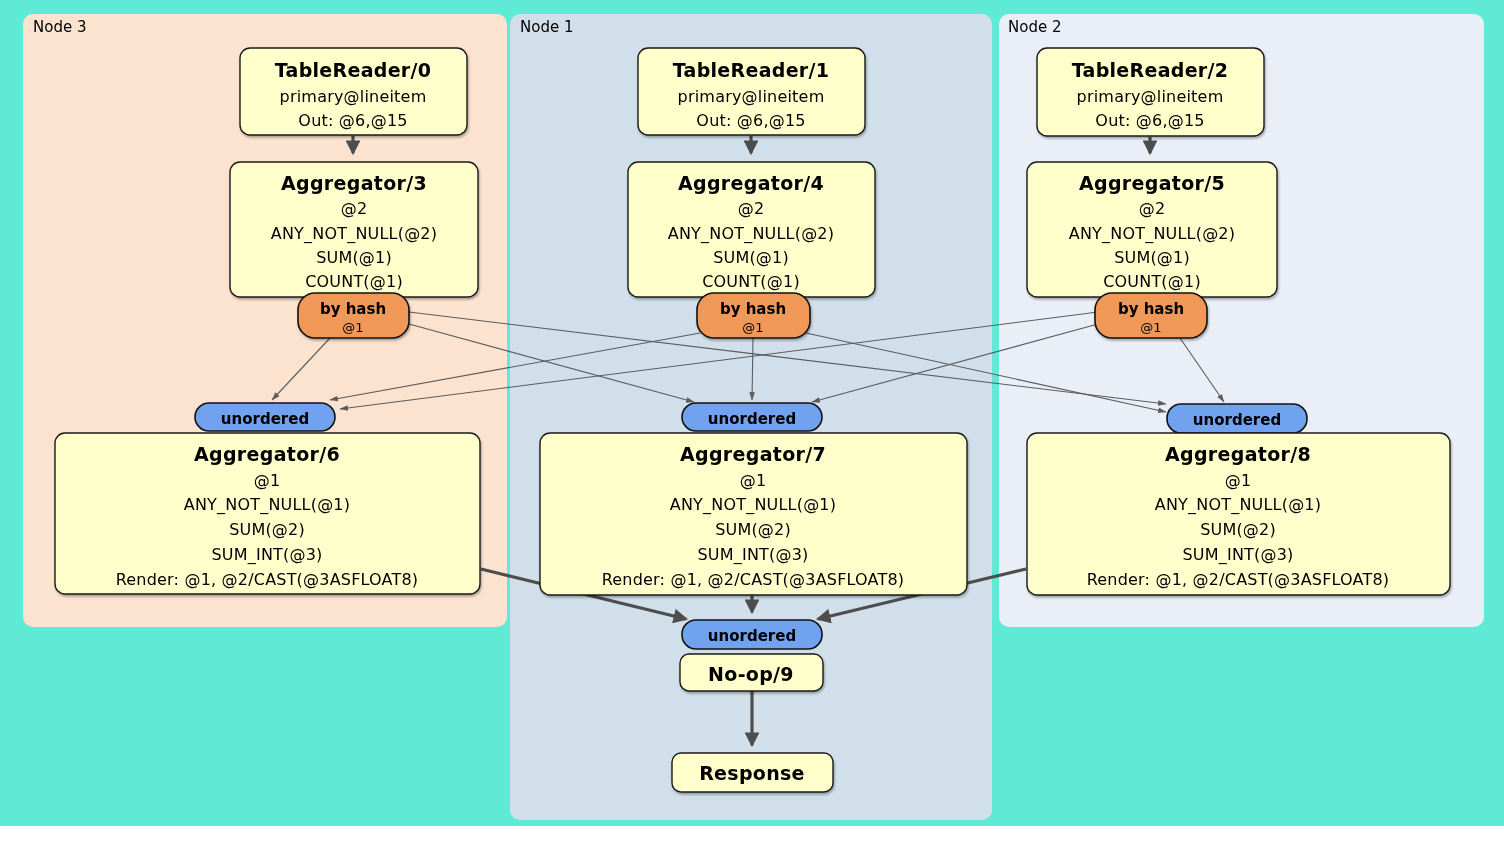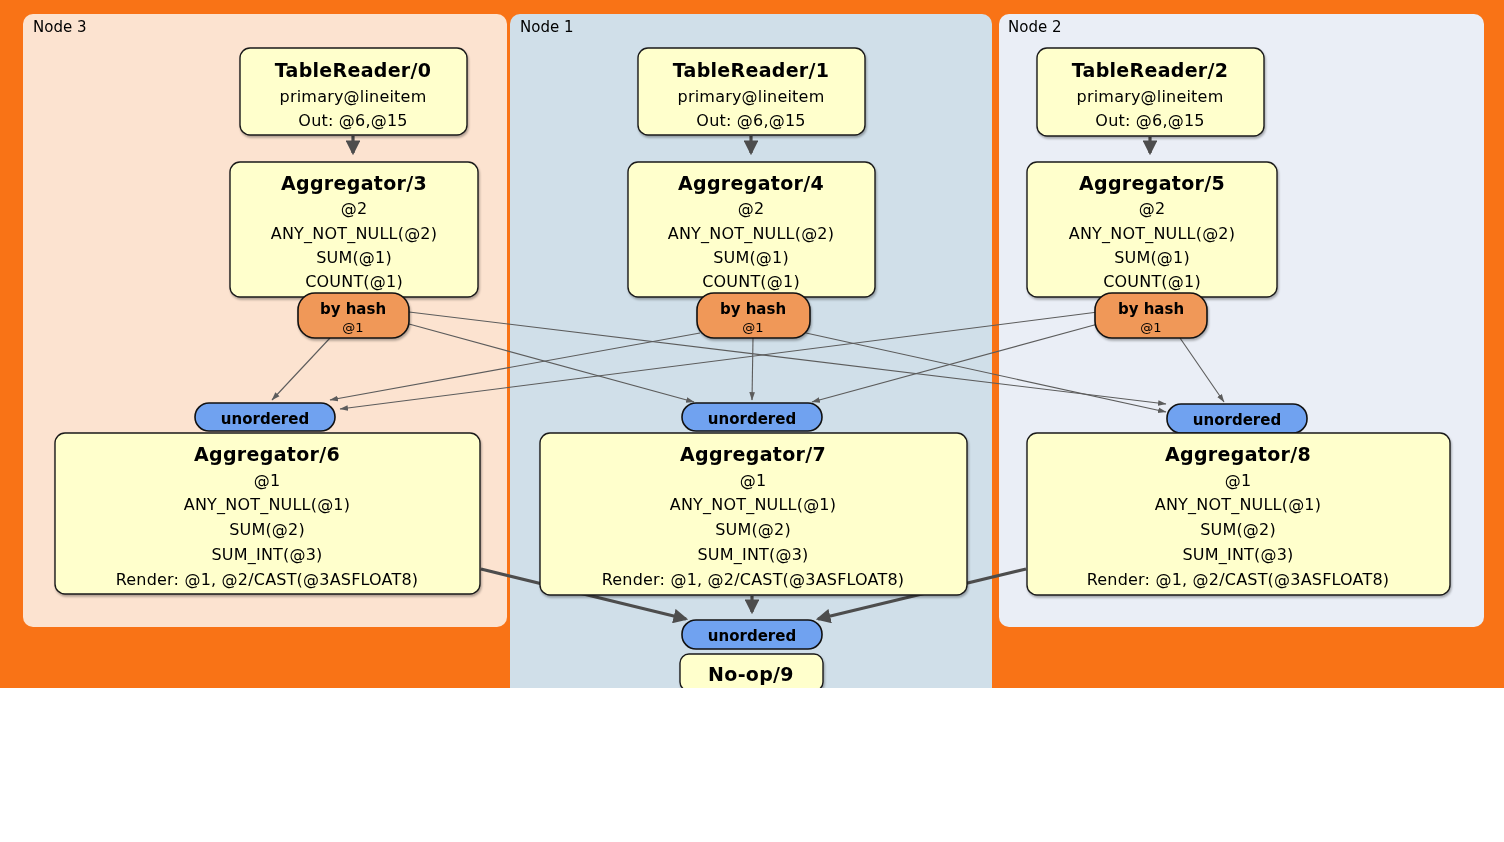--- a/index.html
+++ b/index.html
@@ -1,16 +1,16 @@
 <!DOCTYPE html>
 <html><head>
 <meta charset="utf-8">
 <style>
   html,body{margin:0;padding:0;background:#ffffff;}
-  .stage{width:1504px;height:688px;position:relative;background:#f97316;overflow:hidden;}
+  .stage{width:1504px;height:826px;position:relative;background:#5eead4;overflow:hidden;}
   svg{display:block;}
   text{font-family:"DejaVu Sans","Liberation Sans",sans-serif;fill:#000000;}
   .panel-label{font-size:15px;}
   .title{font-size:19px;font-weight:bold;letter-spacing:0.3px;}
   .body{font-size:16px;letter-spacing:0.2px;}
   .pill-label{font-size:15px;font-weight:bold;}
   .pill-sub{font-size:13px;}
   .box{stroke:#1a1a1a;stroke-width:1.4px;}
   .oval{stroke:#111111;stroke-width:1.6px;}
   .shadow{filter:drop-shadow(1px 2px 1.2px rgba(0,0,0,0.30));}

